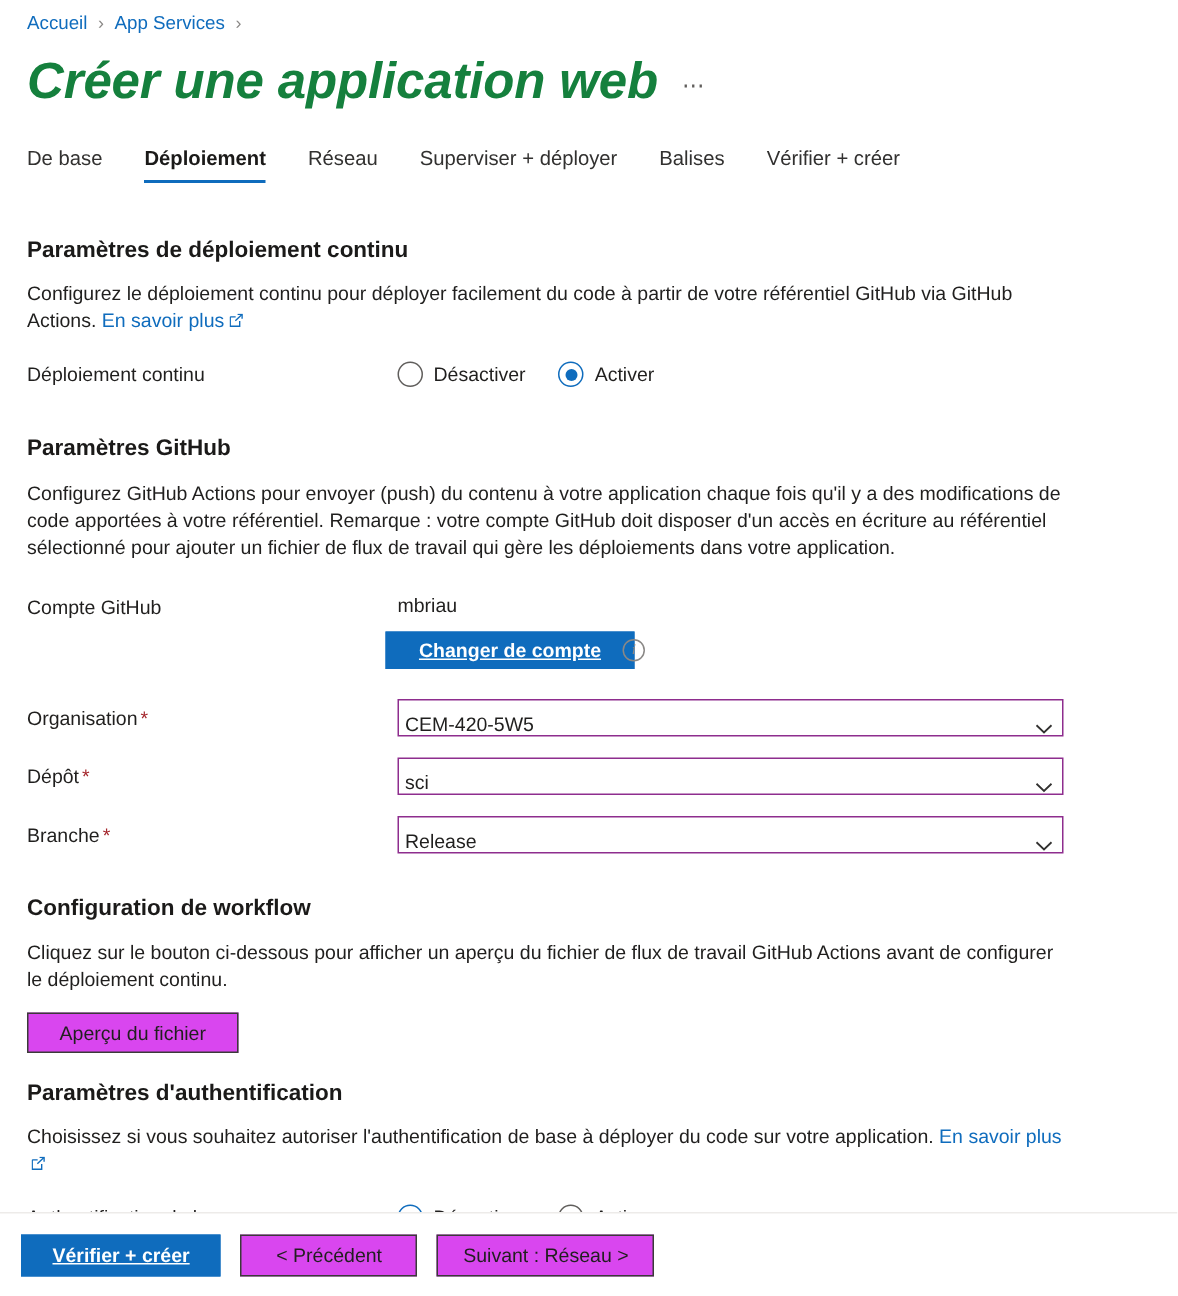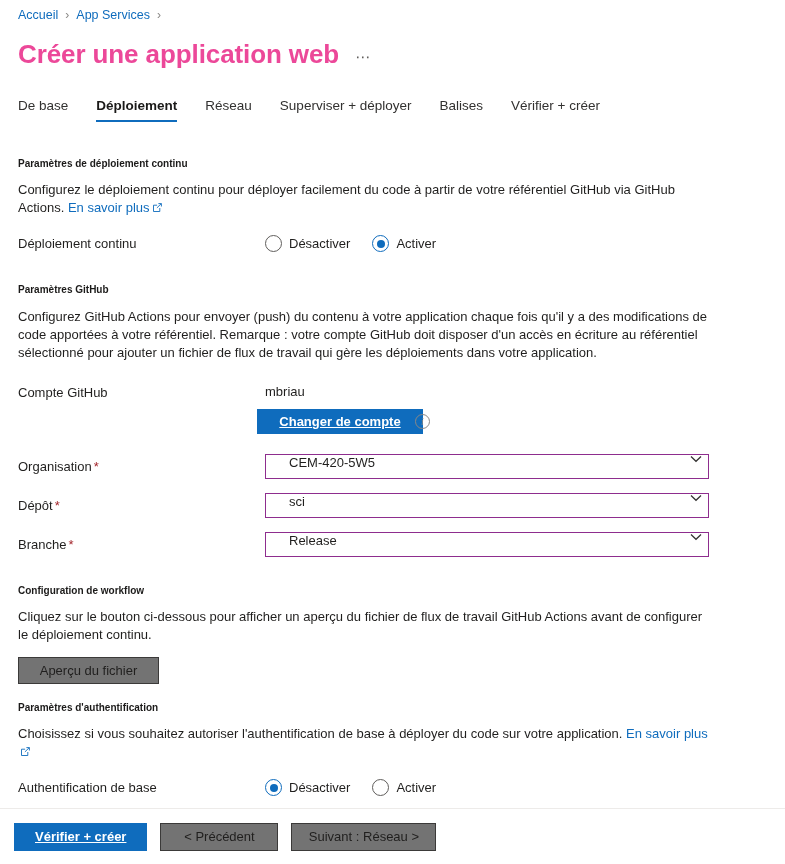--- a/index.html
+++ b/index.html
@@ -38,25 +38,26 @@
 
   
   .title-row {
     display: flex;
     align-items: center;
     gap: 16px;
     padding: 10px 0 0 18px;
     height: 40px;
   }
   .page-title {
-    font-size: 26px;
+    font-size: 34px;
     font-weight: 600;
     letter-spacing: -0.1px;
-    color: #ec4899;
+    color: #15803d;
     line-height: 32px;
+    font-style: italic;
   }
   .title-ellipsis {
     color: #605e5c;
     font-size: 15px;
     letter-spacing: 1px;
     cursor: pointer;
     margin-top: 6px;
   }
 
   
@@ -90,21 +91,21 @@
     height: 2px;
     background: #0f6cbd;
   }
   .tab.active:first-child::after { left: 0; }
 
   
   .content {
     padding: 0 18px;
   }
   .section-head {
-    font-size: 10px;
+    font-size: 15px;
     font-weight: 700;
     color: #1b1a19;
     margin: 0;
   }
   .para {
     font-size: 13px;
     line-height: 18px;
     color: #201f1e;
     max-width: 695px;
   }
@@ -184,22 +185,22 @@
   }
 
   
   .dropdown {
     width: 444px;
     height: 25px;
     border: 1px solid #8e2d8e;
     box-sizing: border-box;
     background: #fff;
     display: flex;
-    align-items: flex-start;
-    padding: 0 6px 0 23px;
+    align-items: flex-end;
+    padding: 0 6px 0 4px;
     font-size: 13px;
     color: #201f1e;
     cursor: pointer;
     justify-content: space-between;
   }
   .dropdown-value {
     overflow: hidden;
     white-space: nowrap;
     text-overflow: ellipsis;
   }
@@ -220,21 +221,21 @@
     height: 25px;
     padding: 0 16px;
     cursor: pointer;
     box-sizing: border-box;
     display: inline-flex;
     align-items: center;
     justify-content: center;
     text-decoration: underline;
   }
   .btn-secondary {
-    background: #737373;
+    background: #d946ef;
     color: #201f1e;
     border: 1px solid #3b3a39;
     font-size: 13px;
     font-family: "Liberation Sans", sans-serif;
     height: 27px;
     padding: 0 14px;
     cursor: pointer;
     box-sizing: border-box;
     display: inline-flex;
     align-items: center;

